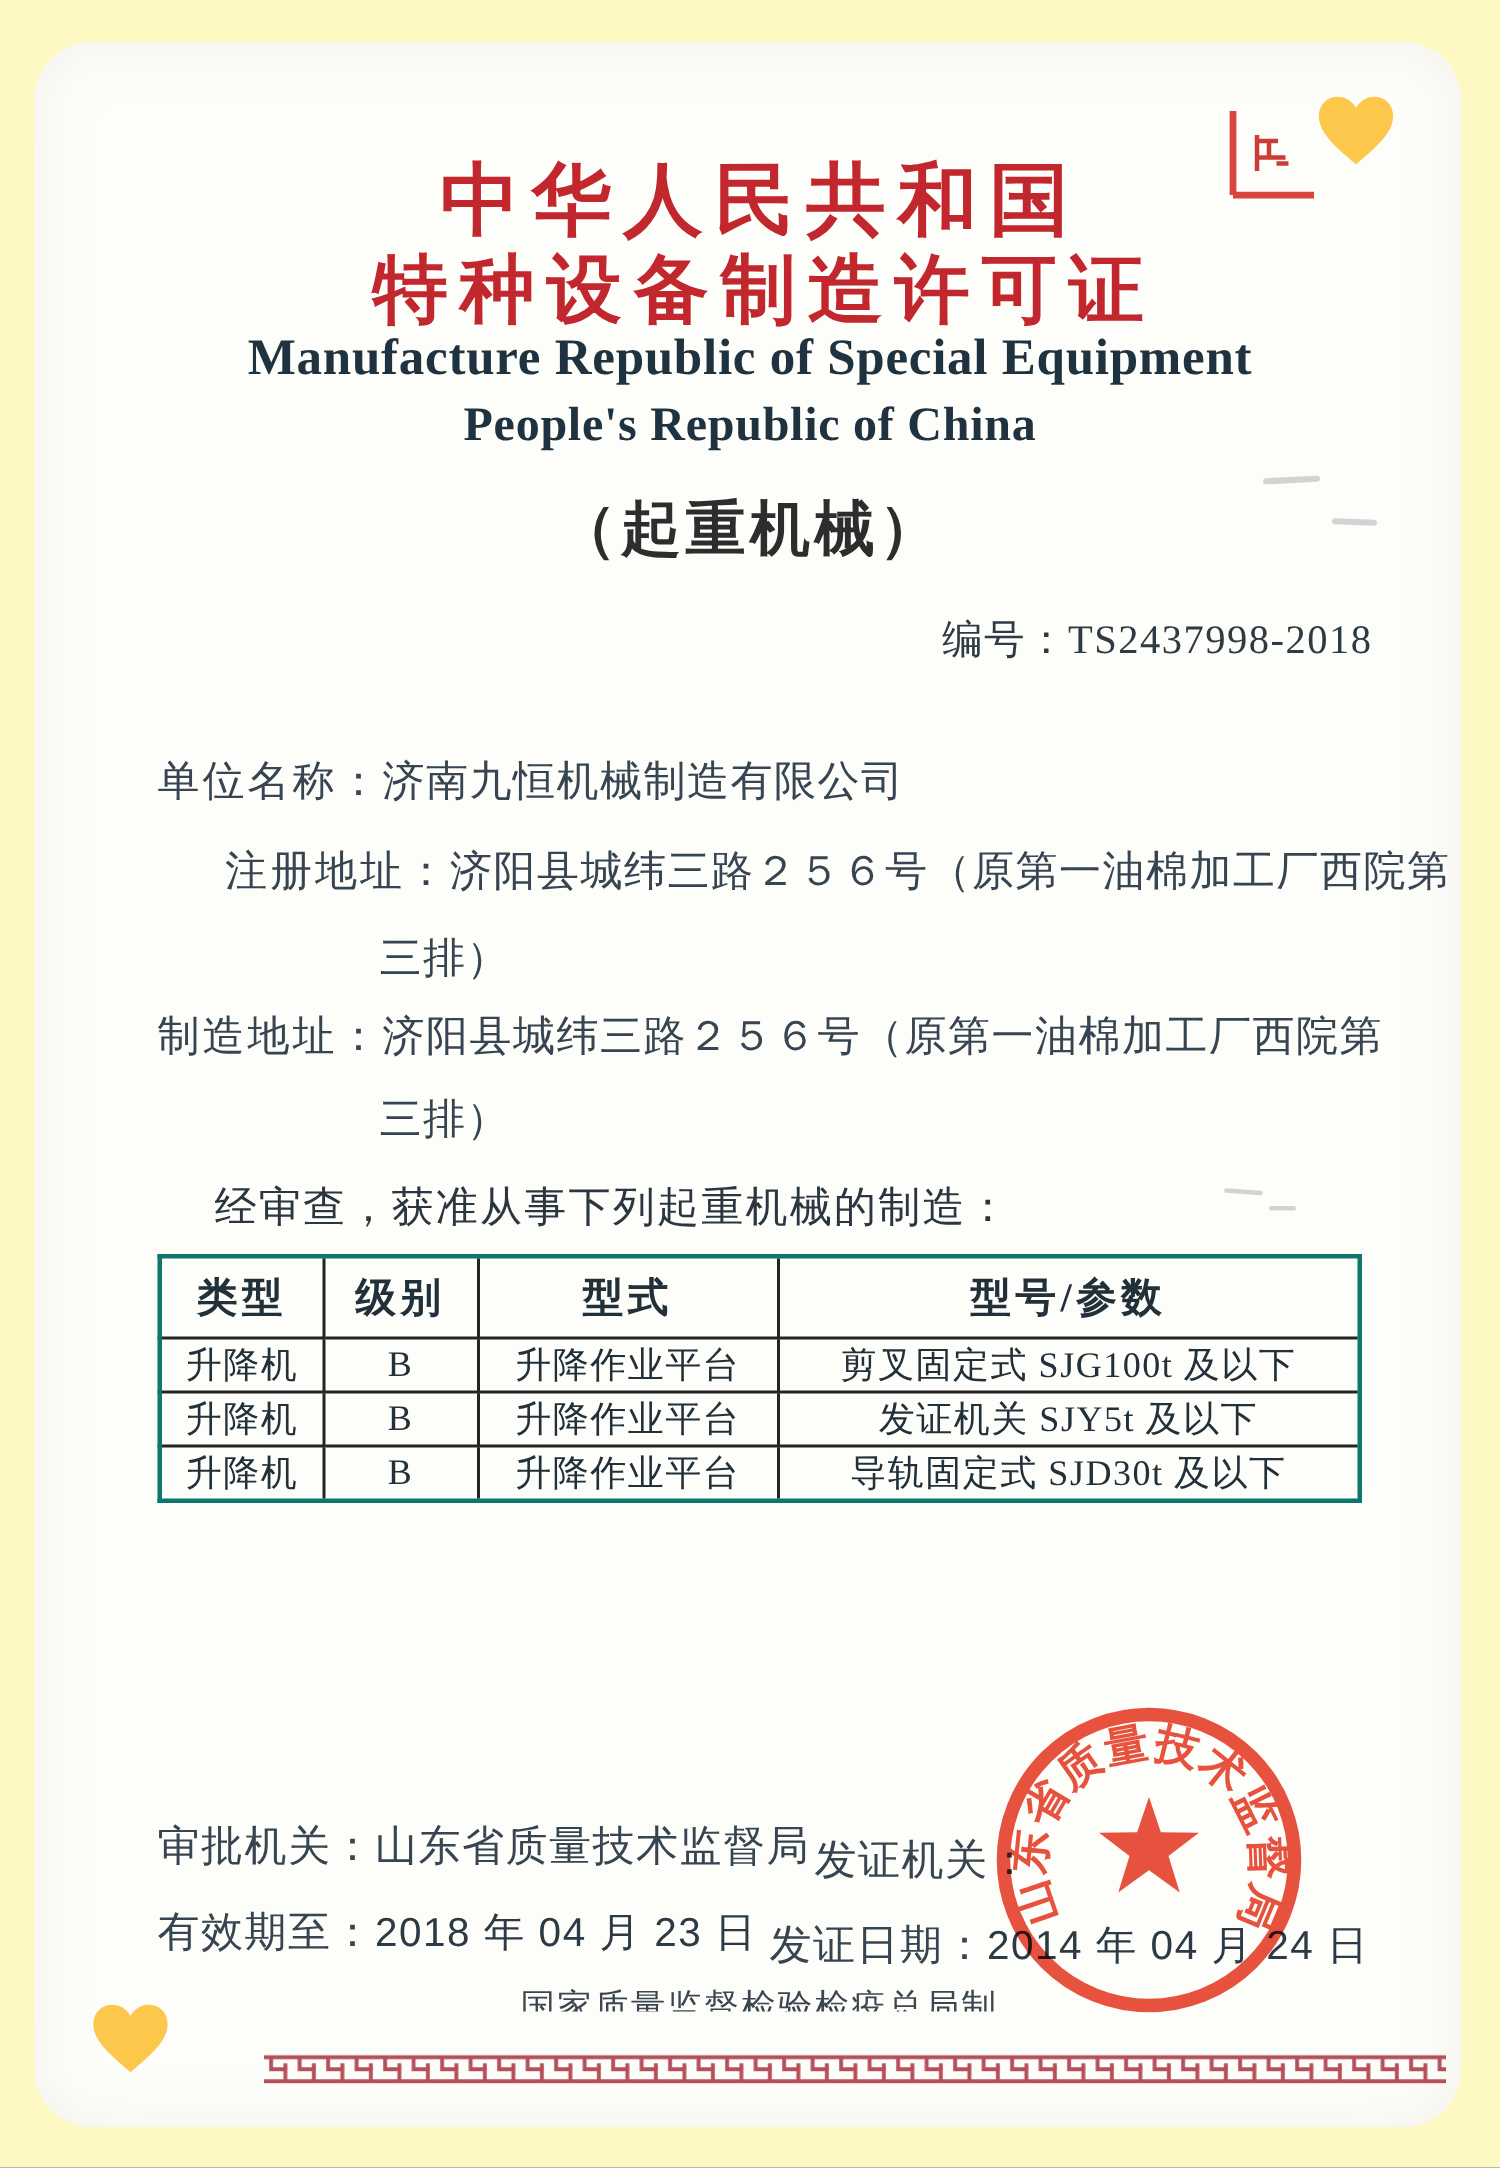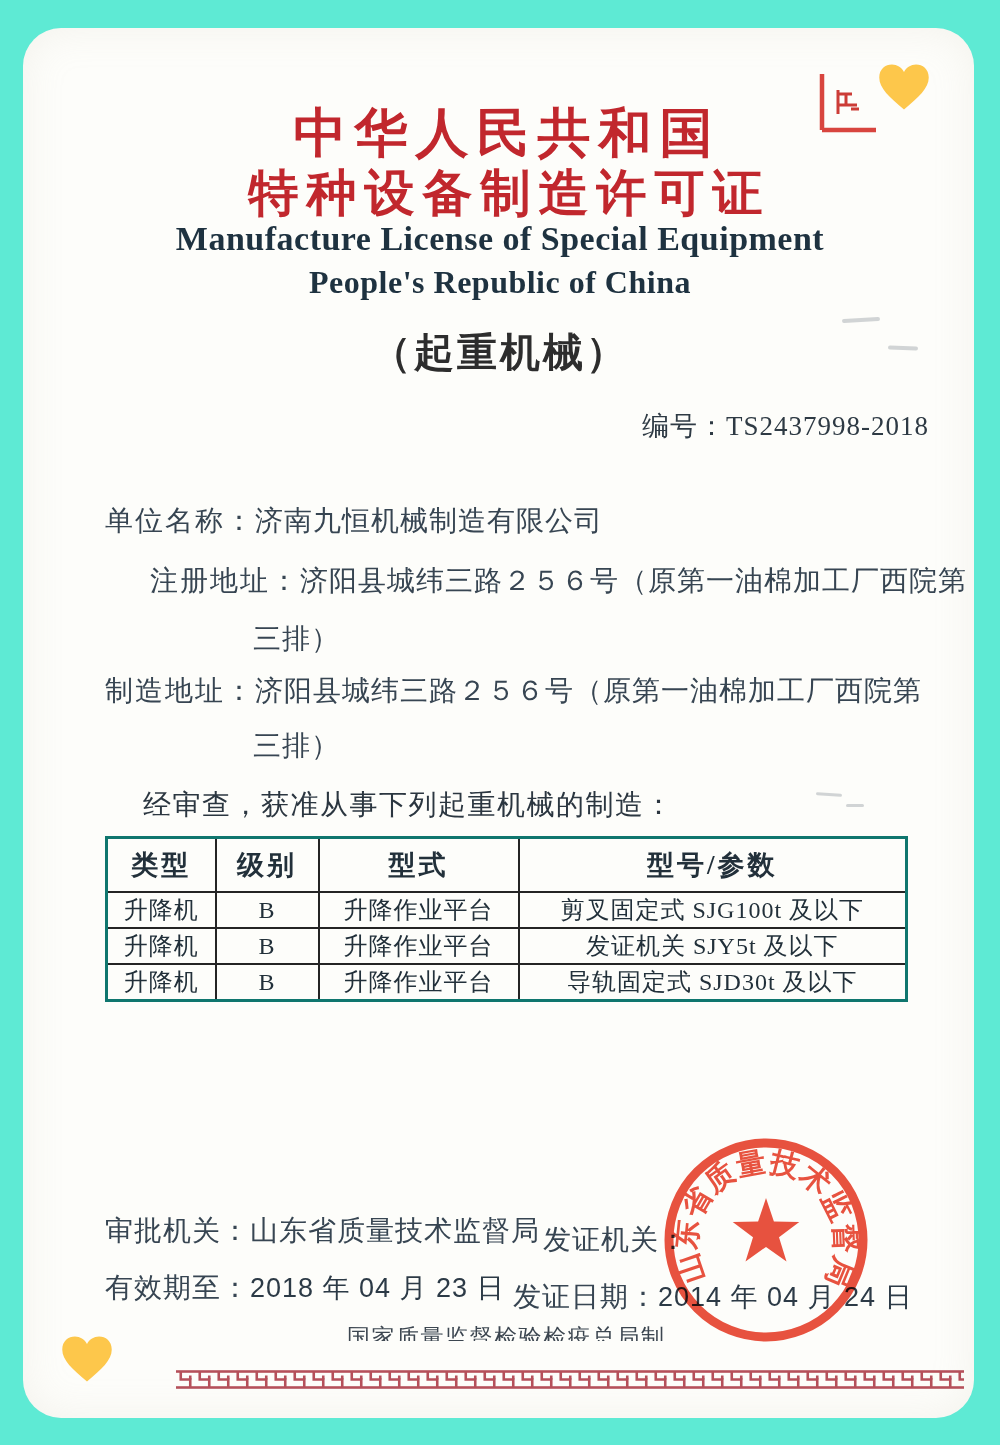--- a/index.html
+++ b/index.html
@@ -1,19 +1,19 @@
 <!DOCTYPE html>
 <html><head>
 <meta charset="utf-8">
 <style>
   html,body{margin:0;padding:0;background:#888;}
   .page{
     position:relative;
     width:1000px;height:1445px;
-    background:#5eead4;
+    background:#fef9c3;
     margin:0 auto;
     overflow:hidden;
     font-family:"Liberation Serif","DejaVu Serif",serif;
   }
   .paper{
     position:absolute;
     left:23px;top:28px;right:26px;bottom:27px;
     background:#fdfdfa;
     border-radius:38px;
     box-shadow:inset 0 0 40px rgba(200,195,180,.18);
@@ -30,21 +30,21 @@
   .title-en{
     font-weight:bold;color:#1e3240;white-space:nowrap;letter-spacing:.5px;
   }
   .e1{top:220px;font-size:34px;}
   .e2{top:264px;font-size:32px;}
   .category{
     top:325px;font-size:40px;font-weight:bold;color:#2d2d2d;
     letter-spacing:3px;
   }
   .serial{
-    left:628px;top:408px;font-size:27px;color:#2e3a44;letter-spacing:1px;margin-left:14px;
+    left:628px;top:408px;font-size:27px;color:#2e3a44;letter-spacing:1px;
   }
   .field{
     font-size:28px;color:#374552;letter-spacing:1px;white-space:nowrap;
   }
   .field .lab{letter-spacing:2px;}
   .note-line{
     left:143px;top:786px;font-size:28px;color:#2b3640;letter-spacing:1.5px;
   }
   table.lic{
     position:absolute;left:105px;top:836px;width:800px;
@@ -90,21 +90,21 @@
     <path d="M24 42 C11 31 2 23 2 13.5 C2 6 7.5 2 13.3 2 C17.8 2 21.8 4.6 24 8.6 C26.2 4.6 30.2 2 34.7 2 C40.5 2 46 6 46 13.5 C46 23 37 31 24 42 Z" fill="#fdc74b"></path>
   </svg>
 
   <svg class="abs corner-mark" viewBox="0 0 66 66">
     <path d="M8 4 V60 M8 60 H62" stroke="#d8453e" stroke-width="4.5" fill="none"></path>
     <path d="M24 20 V44 M24 24 H38 M24 35 H43 M32 24 V35 M37 39 H45" stroke="#cc3c36" stroke-width="3" fill="none"></path>
   </svg>
 
   <div class="abs center title-cn cn-sans t1">中华人民共和国</div>
   <div class="abs center title-cn cn-sans t2">特种设备制造许可证</div>
-  <div class="abs center title-en e1">Manufacture License of Special Equipment</div>
+  <div class="abs center title-en e1">Manufacture Republic of Special Equipment</div>
   <div class="abs center title-en e2">People's Republic of China</div>
   <div class="abs center category cn-sans">（起重机械）</div>
 
   <div class="abs serial">
     <span>编号：</span><span>TS2437998-2018</span>
   </div>
 
   <div class="abs field" style="left:105px;top:502px;">
     <span class="lab">单位名称：</span><span>济南九恒机械制造有限公司</span>
   </div>

